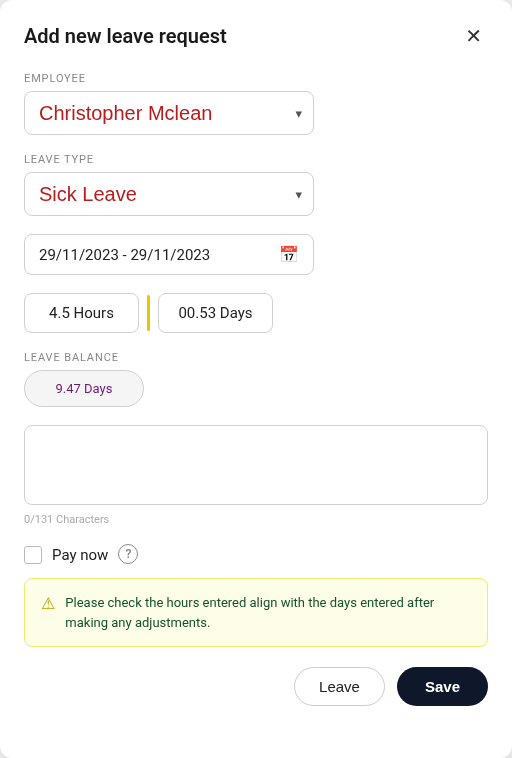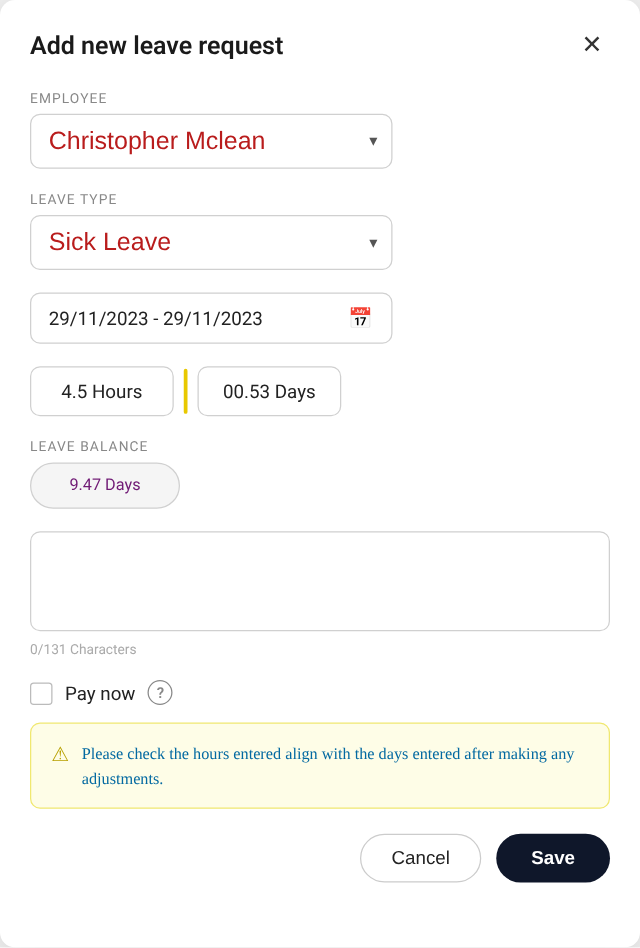--- a/index.html
+++ b/index.html
@@ -195,23 +195,22 @@
       margin-bottom: 20px;
     }
     .warning-icon {
       font-size: 16px;
       color: #b8a000;
       flex-shrink: 0;
       margin-top: 1px;
     }
     .warning-text {
       font-size: 13px;
-      color: #0369a1;
+      color: #14532d;
       line-height: 1.5;
-      font-family: Liberation Serif, serif;
     }
     .footer-row {
       display: flex;
       justify-content: flex-end;
       gap: 12px;
       margin-top: 4px;
     }
     .btn-cancel {
       border: 1.5px solid #ccc;
       border-radius: 20px;
@@ -292,16 +291,16 @@
     <span class="pay-label">Pay now</span>
     <span class="help-icon">?</span>
   </div>
 
   <div class="warning-box">
     <span class="warning-icon">⚠</span>
     <span class="warning-text">Please check the hours entered align with the days entered after making any adjustments.</span>
   </div>
 
   <div class="footer-row">
-    <button class="btn-cancel">Cancel</button>
+    <button class="btn-cancel">Leave</button>
     <button class="btn-save">Save</button>
   </div>
 </div>
 
 </body></html>

